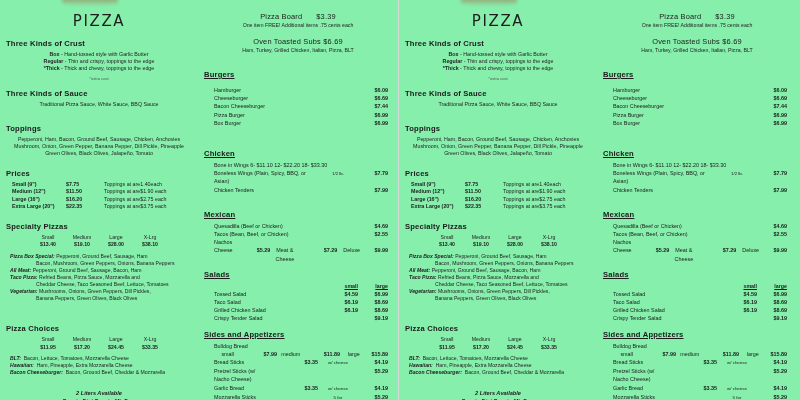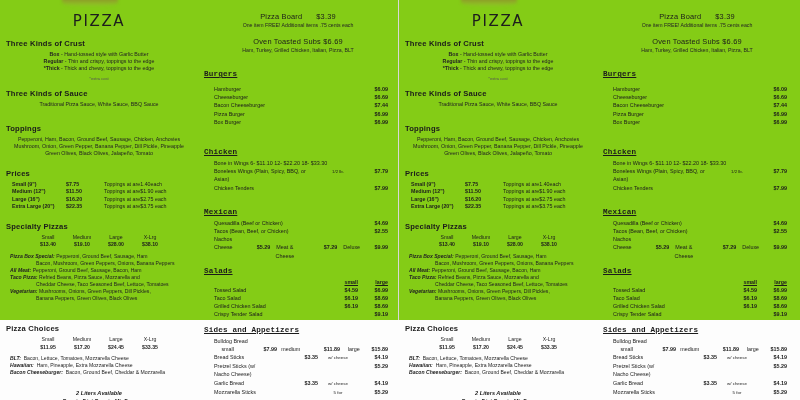--- a/index.html
+++ b/index.html
@@ -13,22 +13,22 @@
   }
   #scan-viewport {
     position: relative;
     width: 800px; height: 400px;
     background: #fdfdfd;
     display: flex;
   }
   .page {
     position: relative;
     width: 398px;
-    height: 320px;
-    background: #84cc16;
+    height: 400px;
+    background: #86efac;
     display: flex;
     padding: 0;
   }
   .page.page-right { border-left: 1px solid #d8d8d8; width: 402px; }
   .smudge {
     position: absolute;
     top: -3px; left: 62px;
     width: 56px; height: 9px;
     background: linear-gradient(180deg, rgba(150,95,55,0.55), rgba(205,170,140,0.12));
     border-radius: 0 0 40% 40%;
@@ -53,21 +53,21 @@
     font-weight: 400;
   }
   .sect-head {
     text-align: left;
     font-size: 7.6px;
     font-weight: 700;
     color: #1b1b1b;
     margin: 7px 0 3px 0;
     letter-spacing: .2px;
   }
-  .sect-head.u { text-decoration: underline; font-family: Liberation Mono, monospace; }
+  .sect-head.u { text-decoration: underline; }
   .line {
     font-size: 5.3px;
     line-height: 7.2px;
     color: #232323;
     text-align: center;
     margin: 0;
   }
   .line b, .b { font-weight: 700; }
   .line.tiny { font-size: 4.1px; color: #555; margin-top: 2px; }
 

